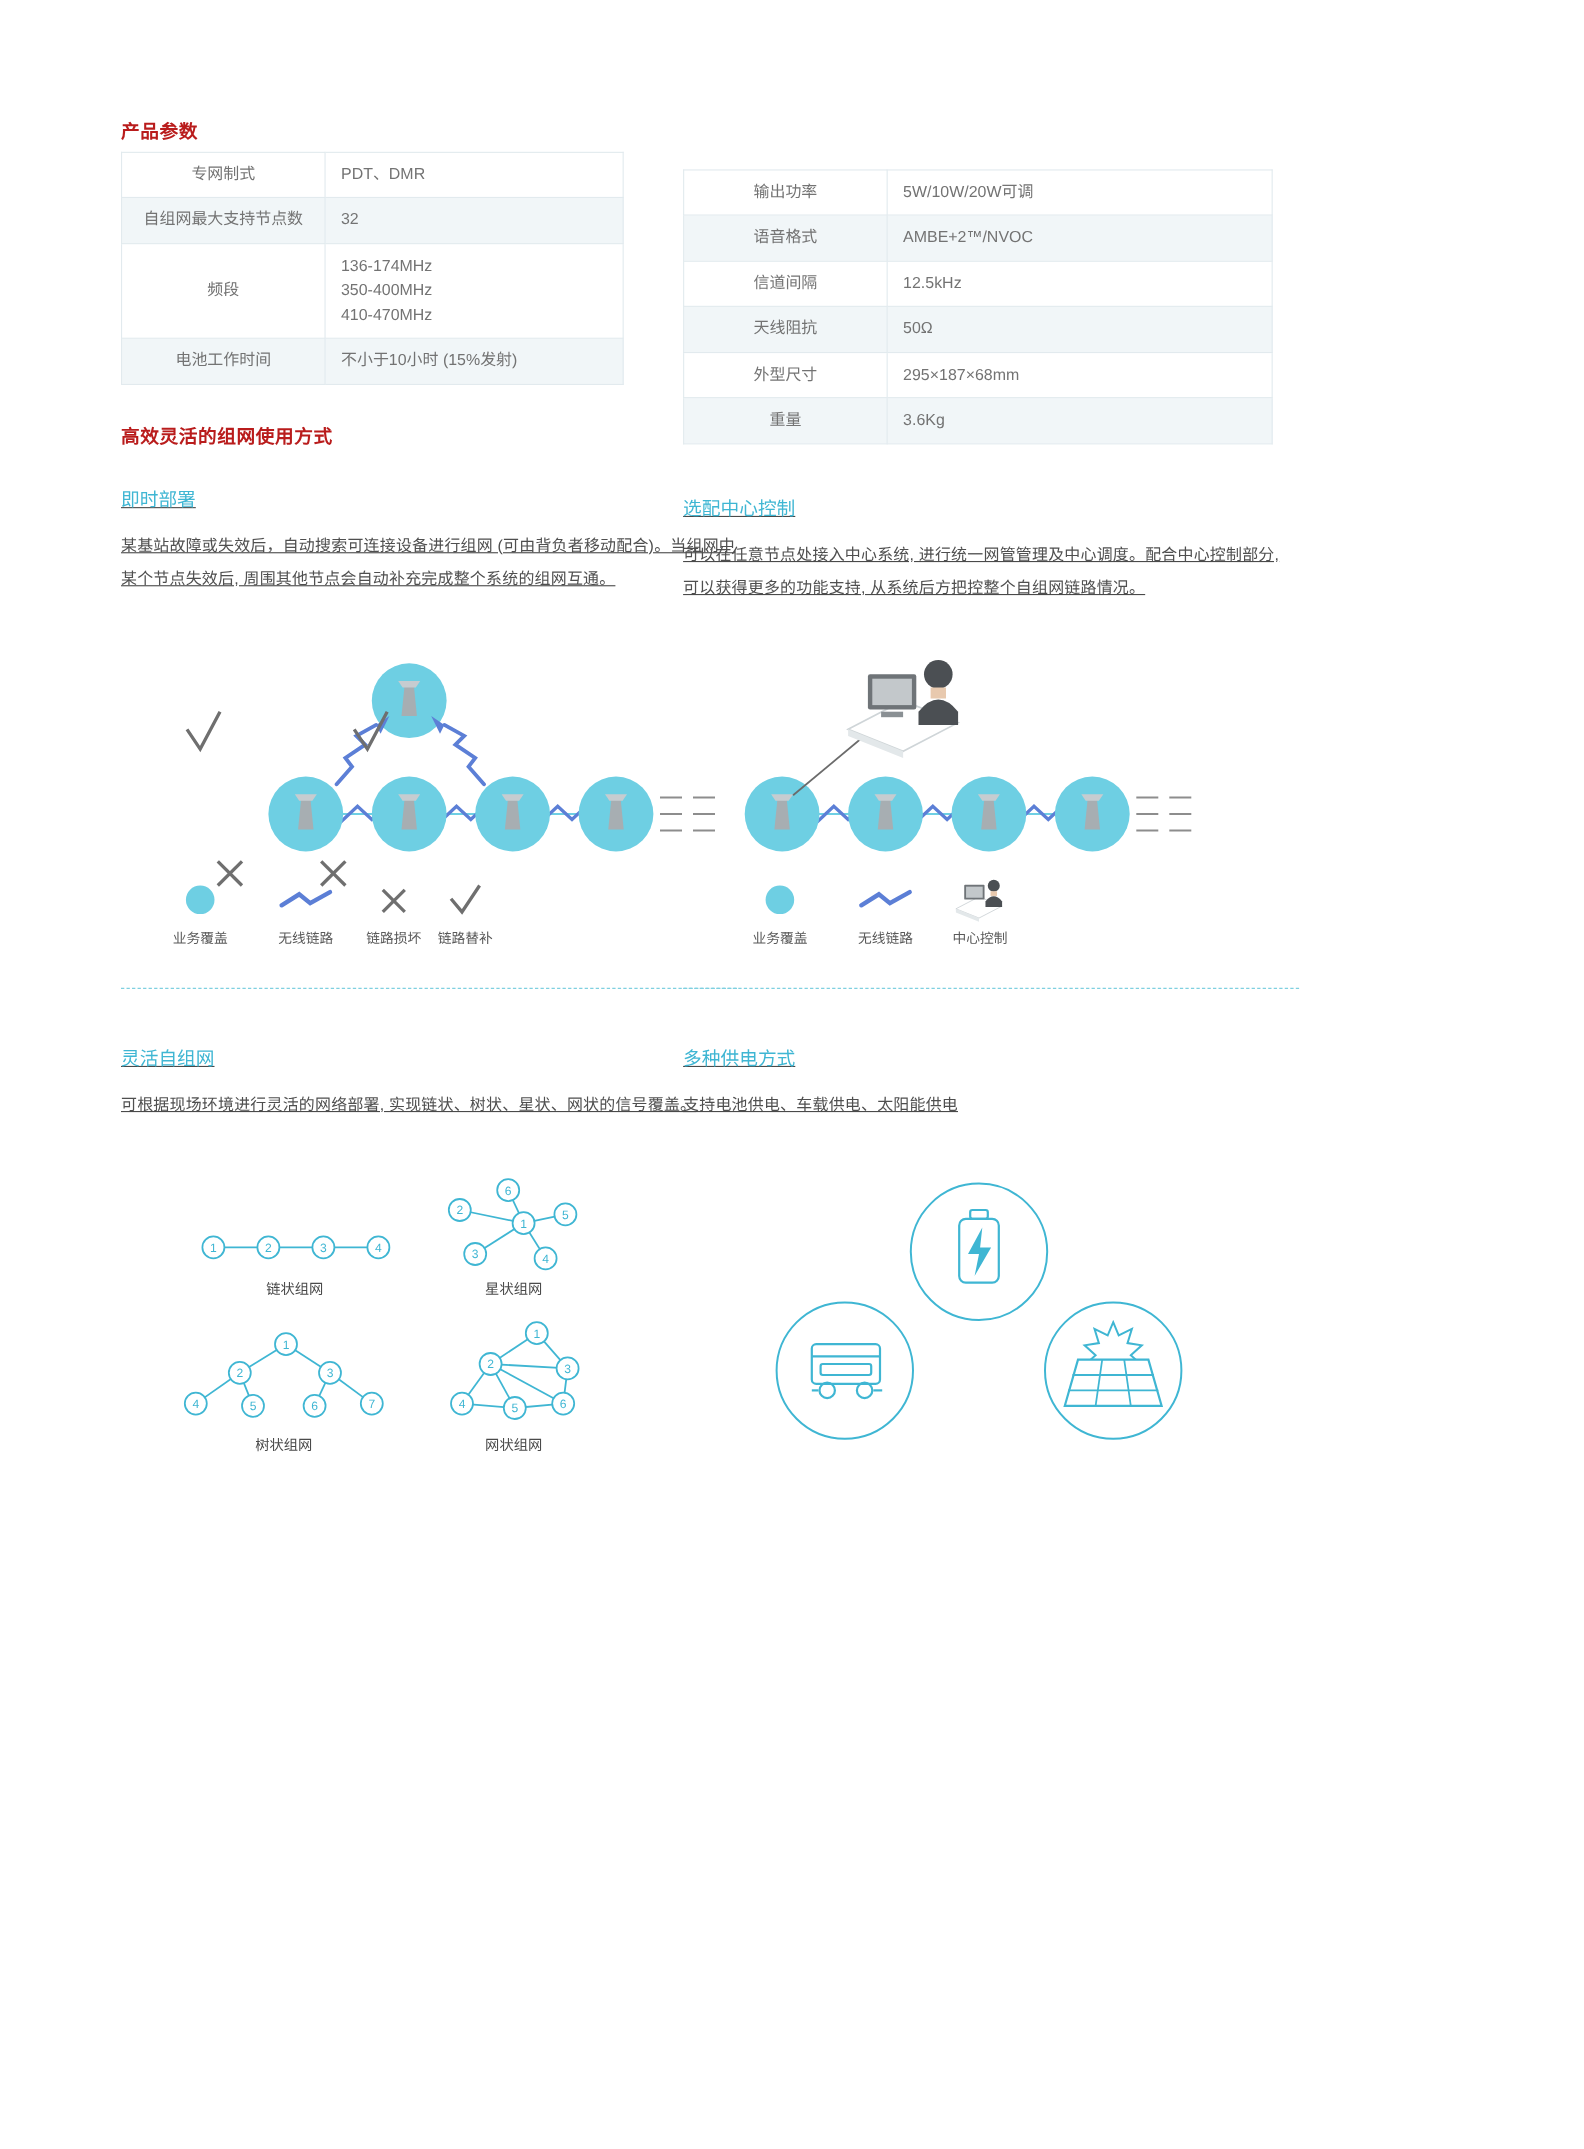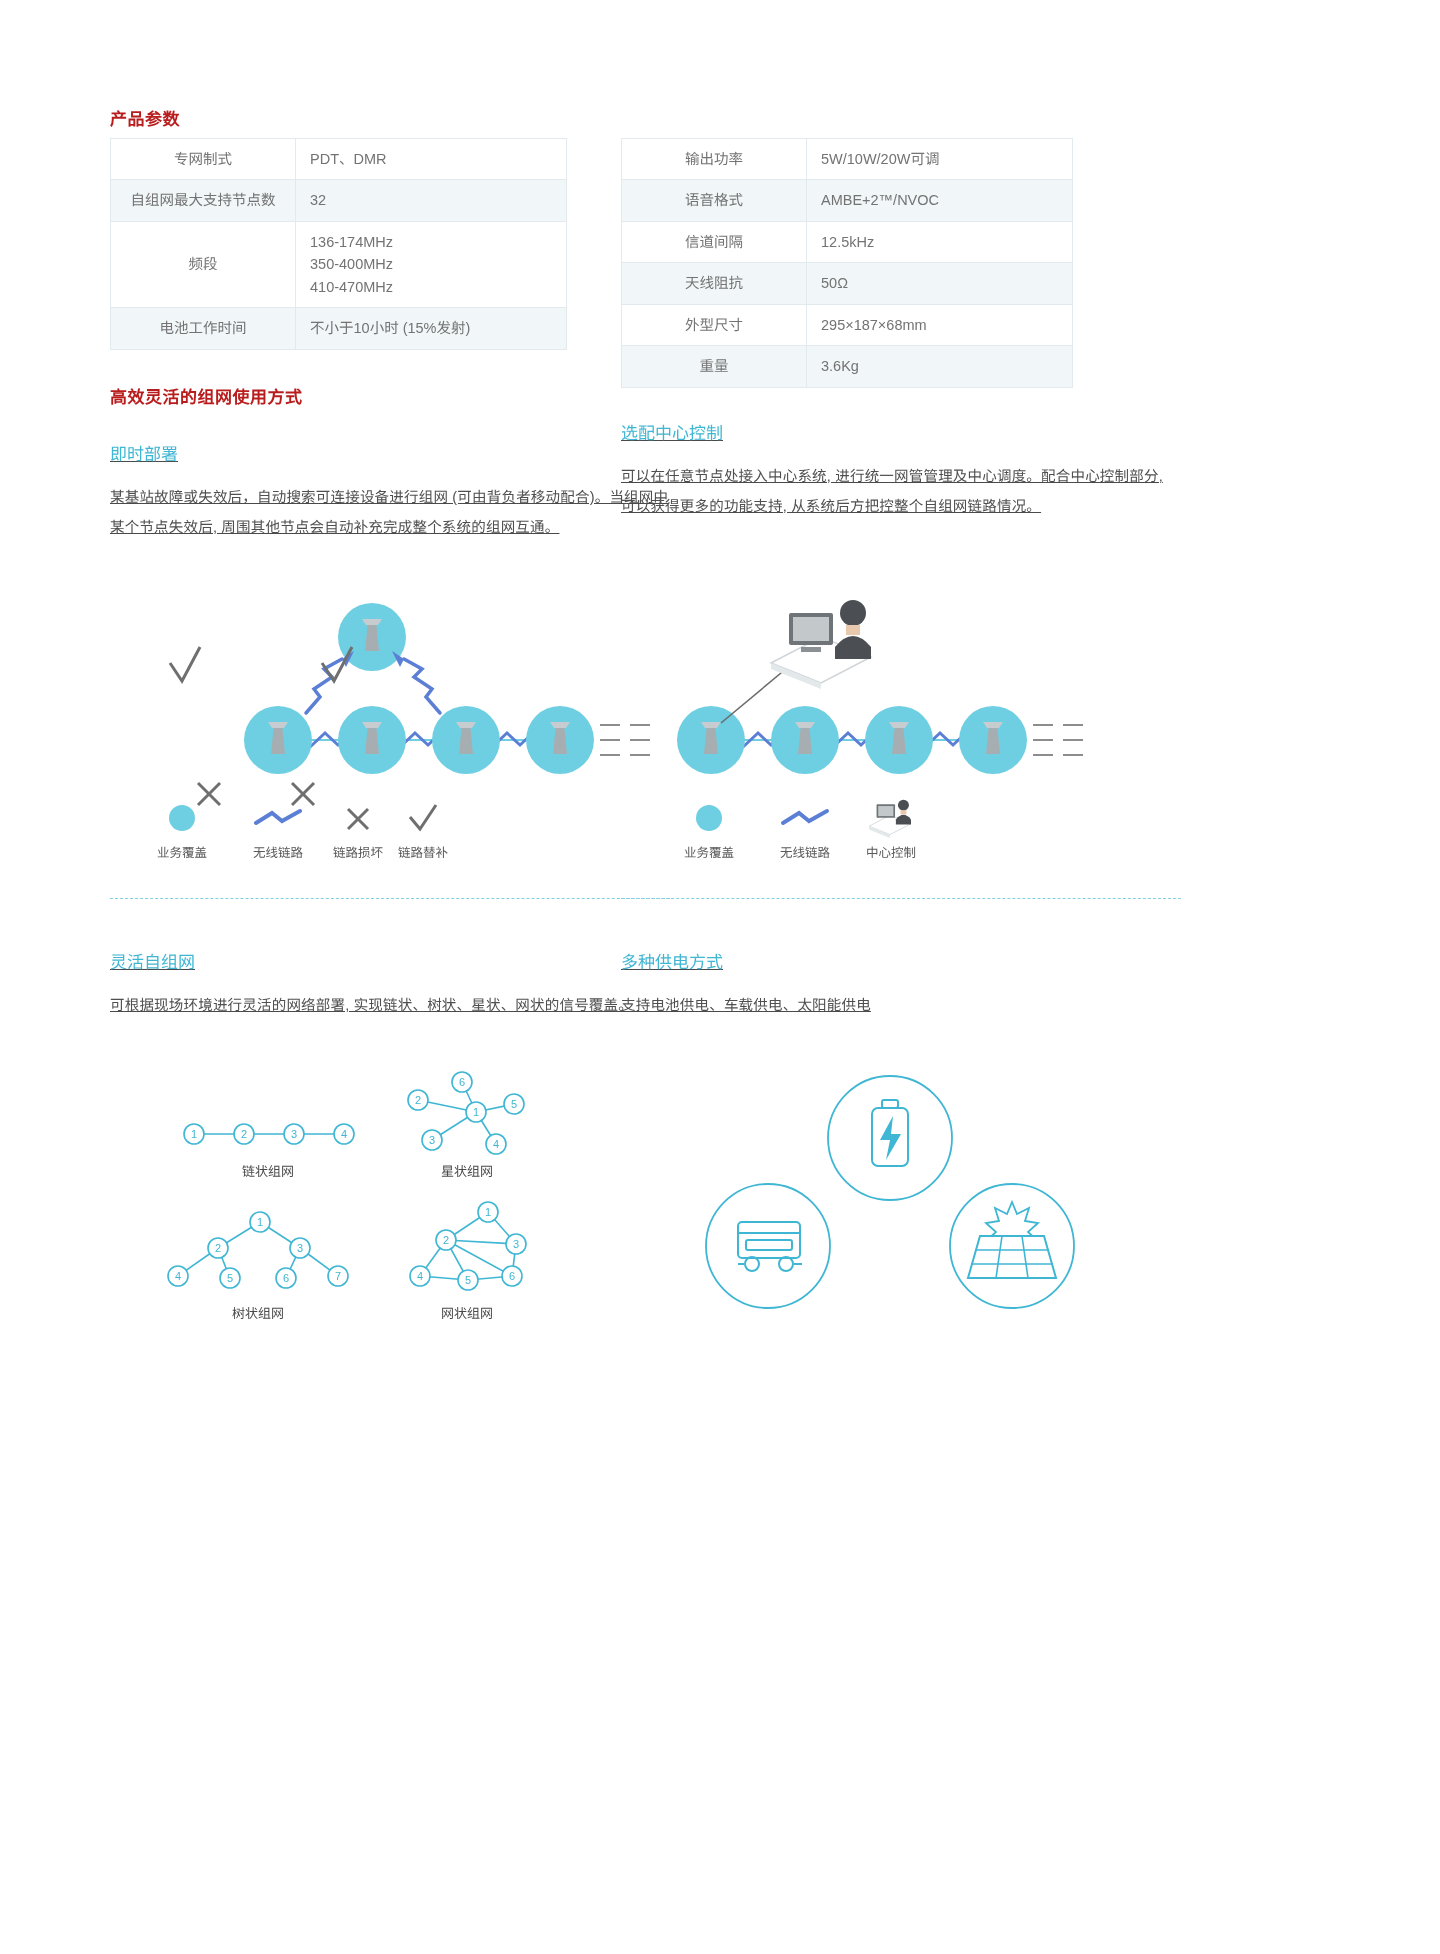--- a/index.html
+++ b/index.html
@@ -100,21 +100,21 @@
 350-400MHz
 410-470MHz</td>
     </tr>
     <tr class="alt">
       <td class="k">电池工作时间</td>
       <td class="v">不小于10小时 (15%发射)</td>
     </tr>
   </tbody>
     </table>
 
-  <table class="spec-table" style="left:621px; top:138px; width:452px;">
+  <table class="spec-table" style="left:621px; top:154px; width:536px;">
     <tbody>
         <tr>
       <td class="k">输出功率</td>
       <td class="v">5W/10W/20W可调</td>
     </tr>
     <tr class="alt">
       <td class="k">语音格式</td>
       <td class="v">AMBE+2™/NVOC</td>
     </tr>
     <tr>
@@ -217,21 +217,21 @@
       <polyline points="300,232 310,244 326,220" fill="none" stroke="#6f6f6f" stroke-width="3"></polyline>
       <text class="legend-label" x="72" y="272" text-anchor="middle">业务覆盖</text>
       <text class="legend-label" x="168" y="272" text-anchor="middle">无线链路</text>
       <text class="legend-label" x="248" y="272" text-anchor="middle">链路损坏</text>
       <text class="legend-label" x="313" y="272" text-anchor="middle">链路替补</text>
     </svg>
   </div>
 
   <div class="divider" style="left:110px; top:898px;"></div>
 
-  <div class="feature" style="left:621px; top:419px;">
+  <div class="feature" style="left:621px; top:448px;">
     <div class="sub-title">选配中心控制</div>
     <p class="desc">可以在任意节点处接入中心系统, 进行统一网管管理及中心调度。配合中心控制部分, 可以获得更多的功能支持, 从系统后方把控整个自组网链路情况。</p>
   </div>
 
   <div class="diagram" style="left:621px; top:585px;">
     <svg width="560" height="290" viewBox="0 0 560 290">
       <line x1="90" y1="155" x2="382" y2="155" stroke="#6ecfe3" stroke-width="2"></line>
       <polyline points="122,162 137,148 150,160 165,146 177,158" fill="none" stroke="#5c7fd6" stroke-width="3" stroke-linecap="round"></polyline>
       <polyline points="212,162 227,148 240,160 255,146 267,158" fill="none" stroke="#5c7fd6" stroke-width="3" stroke-linecap="round"></polyline>
       <polyline points="304,162 319,148 332,160 347,146 359,158" fill="none" stroke="#5c7fd6" stroke-width="3" stroke-linecap="round"></polyline>

